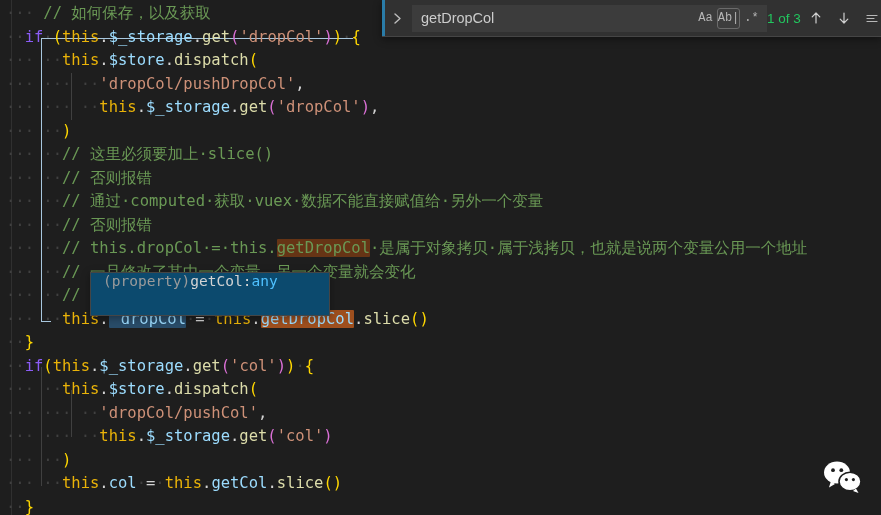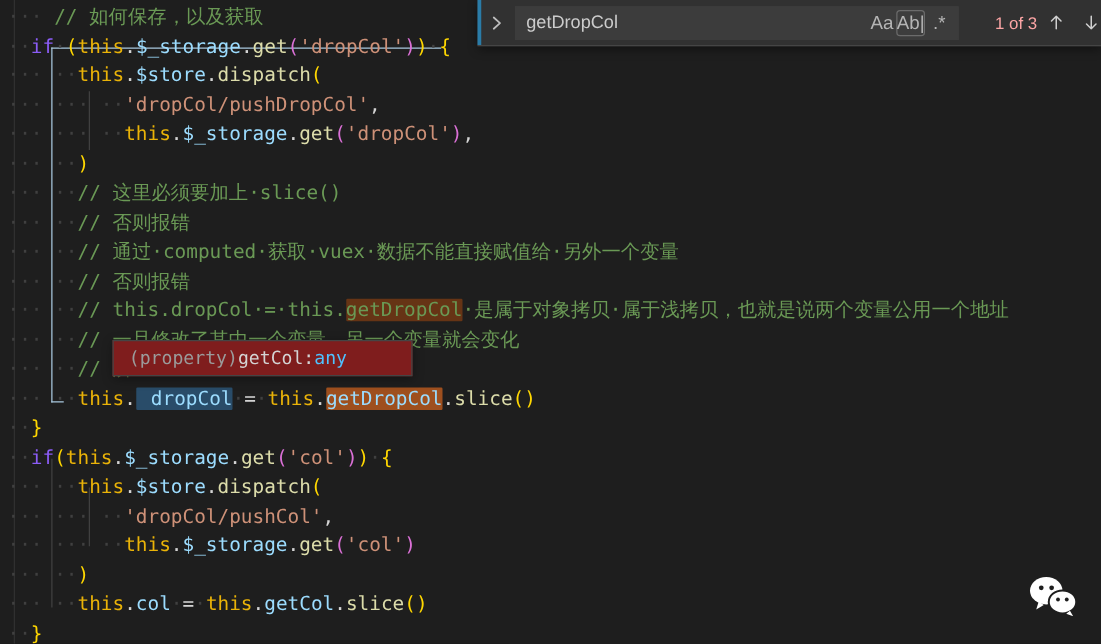--- a/index.html
+++ b/index.html
@@ -55,34 +55,34 @@
     flex:0 0 auto;width:353px;height:25px;margin-left:4px;background:#3c3c3c;
     display:flex;align-items:center;border:1px solid #3c3c3c;
   }
   .f-input{
     flex:1 1 auto;background:transparent;border:0;outline:0;color:#cccccc;
     font-family:"Liberation Sans",sans-serif;font-size:14.5px;padding:0 6px 0 8px;height:23px;
   }
   .f-icons{display:flex;align-items:center;padding-right:4px;}
   .f-ic{
     width:21px;height:19px;display:flex;align-items:center;justify-content:center;
-    color:#b5b5b5;font-size:15px;margin-left:1px;cursor:pointer;border-radius:3px;
-    font-family:Liberation Sans, sans-serif;
+    color:#b5b5b5;font-size:12px;margin-left:1px;cursor:pointer;border-radius:3px;
+    font-family:Liberation Mono, monospace;
   }
   .f-ic.boxed{border:1px solid #6b6b6b;background:#3d3d3d;}
-  .f-count{color:#fca5a5;font-size:13.5px;margin-left:29px;font-family:"Liberation Sans",sans-serif;white-space:nowrap;}
+  .f-count{color:#22c55e;font-size:13.5px;margin-left:0;font-family:"Liberation Sans",sans-serif;white-space:nowrap;}
   .f-actions{margin-left:auto;display:flex;align-items:center;padding-right:6px;}
   .f-act{width:25px;height:25px;display:flex;align-items:center;justify-content:center;
          color:#d0d0d0;cursor:pointer;border-radius:4px;margin-left:3px;}
 
   
   #tooltip{
-    position:absolute;left:90px;top:272px;height:29px;width:240px;
-    background:#7f1d1d;border:1px solid #454545;
-    display:flex;align-items:center;padding:0 12px;box-sizing:border-box;
+    position:absolute;left:90px;top:272px;height:44px;width:240px;
+    background:#0c4a6e;border:1px solid #454545;
+    display:flex;padding:0 12px;box-sizing:border-box;
     font-family:"DejaVu Sans Mono","Liberation Mono",monospace;font-size:14.5px;
     color:#d4d4d4;box-shadow:0 2px 8px rgba(0,0,0,.36);z-index:20;
   }
   #tooltip .t-paren{color:#9b9b9b;}
   #tooltip .t-type{color:#4FC1FF;}
 
   
   #watermark{
     position:absolute;right:18px;bottom:22px;display:flex;align-items:center;
     z-index:15;pointer-events:none;

